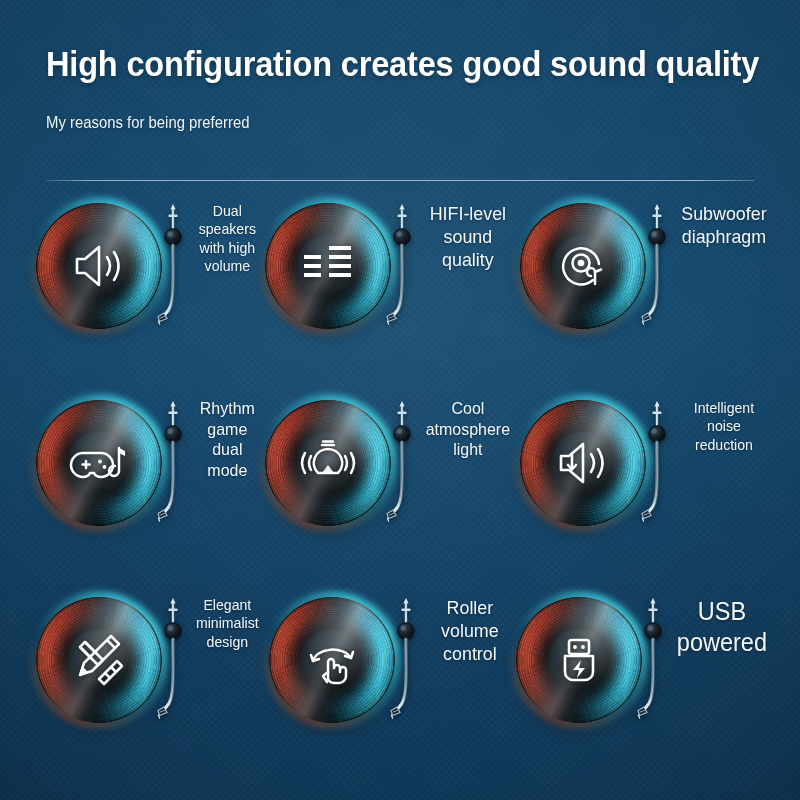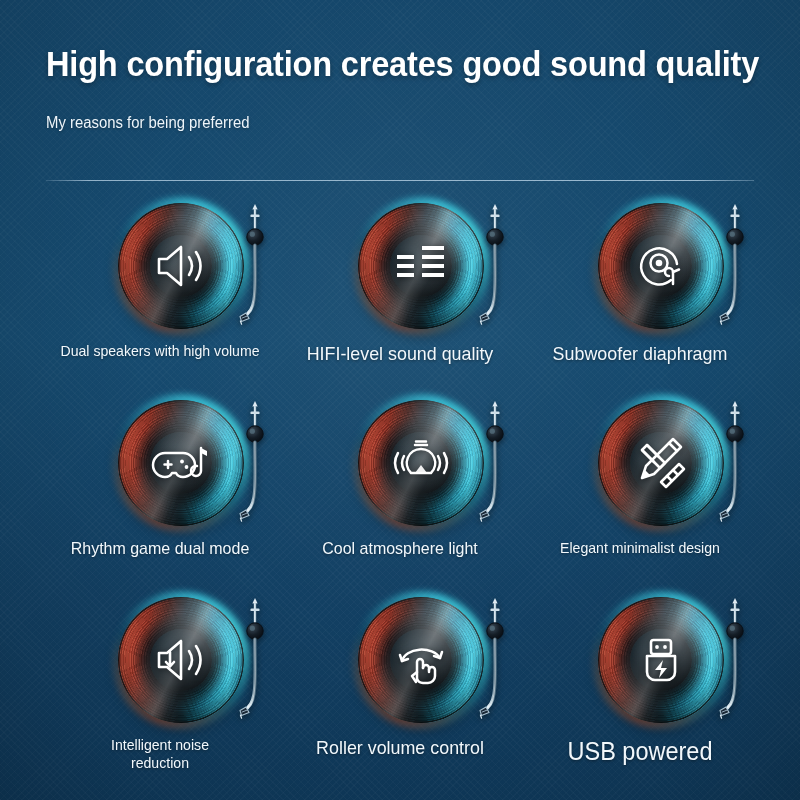--- a/index.html
+++ b/index.html
@@ -83,22 +83,22 @@
     position:absolute;
     left:40px; right:40px; top:196px;
     display:grid;
     grid-template-columns:repeat(3, 1fr);
     grid-template-rows:repeat(3, 197px);
   }
 
   .cell {
     position:relative;
     display:flex;
-    flex-direction:column;
-    align-items:flex-end;
+    flex-direction:row;
+    align-items:flex-start;
   }
 
   
   .turntable {
     position:relative;
     width:162px;
     height:140px;
     display:flex;
     align-items:center;
   }
@@ -537,20 +537,75 @@
     <path d="M17 45 C17 70, 18 88, 16 100 C14.5 110, 11 114, 5.5 116.5" fill="none" stroke="rgba(255,255,255,0.5)" stroke-width="1" stroke-linecap="round"></path>
 
     <path d="M8 113 l-6 3.5 l1.5 5 l7.5 -3 z" fill="#1a2836" stroke="#aac2d1" stroke-width="1.1"></path>
     <path d="M3.8 118.2 l6.4 -2.6" stroke="#9fb8c8" stroke-width="0.9"></path>
     <path d="M2.4 121 l1.2 3.2" stroke="#dce9f1" stroke-width="1.2" stroke-linecap="round"></path>
   </svg>
           </div>
         </div>
         <div class="caption cap-md">Cool atmosphere light</div>
       </div>
+      <div class="cell col-2">
+        <div class="turntable">
+          <div class="disc-wrap">
+            <div class="disc-glow"></div>
+            <div class="disc"></div>
+            <div class="grooves"></div>
+            <div class="grooves2"></div>
+            <div class="disc-core"></div>
+            <div class="disc-sheen"></div>
+            <div class="disc-shadow-btm"></div>
+            <div class="glyph">
+              <svg viewBox="0 0 64 64" fill="none" stroke="#ffffff" stroke-width="2.6" stroke-linecap="round" stroke-linejoin="round">
+    <path d="M10 25 h8 L32 13 v38 L18 39 h-8 z"></path>
+    <path d="M21 24 v14 M17 34 l4 4.5 l4 -4.5"></path>
+    <path d="M40 23 q6 9 0 18"></path>
+    <path d="M47 18 q9 14 0 28"></path>
+  </svg>
+            </div>
+          </div>
+          <div class="tonearm">
+            <svg viewBox="0 0 34 132" fill="none">
+    <defs>
+      <linearGradient id="armMetal" x1="0" y1="0" x2="1" y2="0">
+        <stop offset="0" stop-color="#5f7e92"></stop>
+        <stop offset="0.35" stop-color="#e3eef5"></stop>
+        <stop offset="0.7" stop-color="#b6ccd8"></stop>
+        <stop offset="1" stop-color="#4d6b7e"></stop>
+      </linearGradient>
+      <radialGradient id="pivotG" cx="0.35" cy="0.3" r="0.8">
+        <stop offset="0" stop-color="#3b4a57"></stop>
+        <stop offset="0.55" stop-color="#141d26"></stop>
+        <stop offset="1" stop-color="#060a0f"></stop>
+      </radialGradient>
+    </defs>
+
+    <path d="M17 4 l2.6 5.4 h-5.2 z" fill="#dfeaf2"></path>
+    <rect x="15.6" y="9" width="2.8" height="20" rx="1.2" fill="url(#armMetal)"></rect>
+    <rect x="12.4" y="14.5" width="9.2" height="2.6" rx="1.2" fill="#cfdfe9"></rect>
+
+    <circle cx="17" cy="37" r="8.2" fill="url(#pivotG)"></circle>
+    <circle cx="17" cy="37" r="8.2" fill="none" stroke="#0a1017" stroke-width="1"></circle>
+    <circle cx="14.3" cy="34.2" r="2.6" fill="#56707f" opacity="0.75"></circle>
+
+    <path d="M17 45 C17 70, 18 88, 16 100 C14.5 110, 11 114, 5.5 116.5" fill="none" stroke="url(#armMetal)" stroke-width="3.2" stroke-linecap="round"></path>
+    <path d="M17 45 C17 70, 18 88, 16 100 C14.5 110, 11 114, 5.5 116.5" fill="none" stroke="rgba(255,255,255,0.5)" stroke-width="1" stroke-linecap="round"></path>
+
+    <path d="M8 113 l-6 3.5 l1.5 5 l7.5 -3 z" fill="#1a2836" stroke="#aac2d1" stroke-width="1.1"></path>
+    <path d="M3.8 118.2 l6.4 -2.6" stroke="#9fb8c8" stroke-width="0.9"></path>
+    <path d="M2.4 121 l1.2 3.2" stroke="#dce9f1" stroke-width="1.2" stroke-linecap="round"></path>
+  </svg>
+          </div>
+        </div>
+        <div class="caption cap-sm">Intelligent noise
+reduction</div>
+      </div>
       <div class="cell col-0">
         <div class="turntable">
           <div class="disc-wrap">
             <div class="disc-glow"></div>
             <div class="disc"></div>
             <div class="grooves"></div>
             <div class="grooves2"></div>
             <div class="disc-core"></div>
             <div class="disc-sheen"></div>
             <div class="disc-shadow-btm"></div>
@@ -605,75 +660,20 @@
         <div class="turntable">
           <div class="disc-wrap">
             <div class="disc-glow"></div>
             <div class="disc"></div>
             <div class="grooves"></div>
             <div class="grooves2"></div>
             <div class="disc-core"></div>
             <div class="disc-sheen"></div>
             <div class="disc-shadow-btm"></div>
             <div class="glyph">
-              <svg viewBox="0 0 64 64" fill="none" stroke="#ffffff" stroke-width="2.6" stroke-linecap="round" stroke-linejoin="round">
-    <path d="M10 25 h8 L32 13 v38 L18 39 h-8 z"></path>
-    <path d="M21 24 v14 M17 34 l4 4.5 l4 -4.5"></path>
-    <path d="M40 23 q6 9 0 18"></path>
-    <path d="M47 18 q9 14 0 28"></path>
-  </svg>
-            </div>
-          </div>
-          <div class="tonearm">
-            <svg viewBox="0 0 34 132" fill="none">
-    <defs>
-      <linearGradient id="armMetal" x1="0" y1="0" x2="1" y2="0">
-        <stop offset="0" stop-color="#5f7e92"></stop>
-        <stop offset="0.35" stop-color="#e3eef5"></stop>
-        <stop offset="0.7" stop-color="#b6ccd8"></stop>
-        <stop offset="1" stop-color="#4d6b7e"></stop>
-      </linearGradient>
-      <radialGradient id="pivotG" cx="0.35" cy="0.3" r="0.8">
-        <stop offset="0" stop-color="#3b4a57"></stop>
-        <stop offset="0.55" stop-color="#141d26"></stop>
-        <stop offset="1" stop-color="#060a0f"></stop>
-      </radialGradient>
-    </defs>
-
-    <path d="M17 4 l2.6 5.4 h-5.2 z" fill="#dfeaf2"></path>
-    <rect x="15.6" y="9" width="2.8" height="20" rx="1.2" fill="url(#armMetal)"></rect>
-    <rect x="12.4" y="14.5" width="9.2" height="2.6" rx="1.2" fill="#cfdfe9"></rect>
-
-    <circle cx="17" cy="37" r="8.2" fill="url(#pivotG)"></circle>
-    <circle cx="17" cy="37" r="8.2" fill="none" stroke="#0a1017" stroke-width="1"></circle>
-    <circle cx="14.3" cy="34.2" r="2.6" fill="#56707f" opacity="0.75"></circle>
-
-    <path d="M17 45 C17 70, 18 88, 16 100 C14.5 110, 11 114, 5.5 116.5" fill="none" stroke="url(#armMetal)" stroke-width="3.2" stroke-linecap="round"></path>
-    <path d="M17 45 C17 70, 18 88, 16 100 C14.5 110, 11 114, 5.5 116.5" fill="none" stroke="rgba(255,255,255,0.5)" stroke-width="1" stroke-linecap="round"></path>
-
-    <path d="M8 113 l-6 3.5 l1.5 5 l7.5 -3 z" fill="#1a2836" stroke="#aac2d1" stroke-width="1.1"></path>
-    <path d="M3.8 118.2 l6.4 -2.6" stroke="#9fb8c8" stroke-width="0.9"></path>
-    <path d="M2.4 121 l1.2 3.2" stroke="#dce9f1" stroke-width="1.2" stroke-linecap="round"></path>
-  </svg>
-          </div>
-        </div>
-        <div class="caption cap-sm">Intelligent noise
-reduction</div>
-      </div>
-      <div class="cell col-2">
-        <div class="turntable">
-          <div class="disc-wrap">
-            <div class="disc-glow"></div>
-            <div class="disc"></div>
-            <div class="grooves"></div>
-            <div class="grooves2"></div>
-            <div class="disc-core"></div>
-            <div class="disc-sheen"></div>
-            <div class="disc-shadow-btm"></div>
-            <div class="glyph">
               <svg viewBox="0 0 64 64" fill="none" stroke="#ffffff" stroke-width="2.5" stroke-linecap="round" stroke-linejoin="round">
     <path d="M13 33 a20 14 0 0 1 38 -3"></path>
     <path d="M13 33 l-2 -6 M13 33 l6 -2"></path>
     <path d="M51 30 l2 -6 M51 30 l-6 -2"></path>
     <path d="M28 52 v-18 a3 3 0 0 1 6 0 v6"></path>
     <path d="M34 40 a3 3 0 0 1 6 0 v4"></path>
     <path d="M40 42 a3 3 0 0 1 6 0 v6 a7 7 0 0 1 -7 7 h-5 a7 7 0 0 1 -6 -4"></path>
     <path d="M28 44 l-5 4 l4 6"></path>
   </svg>
             </div>

